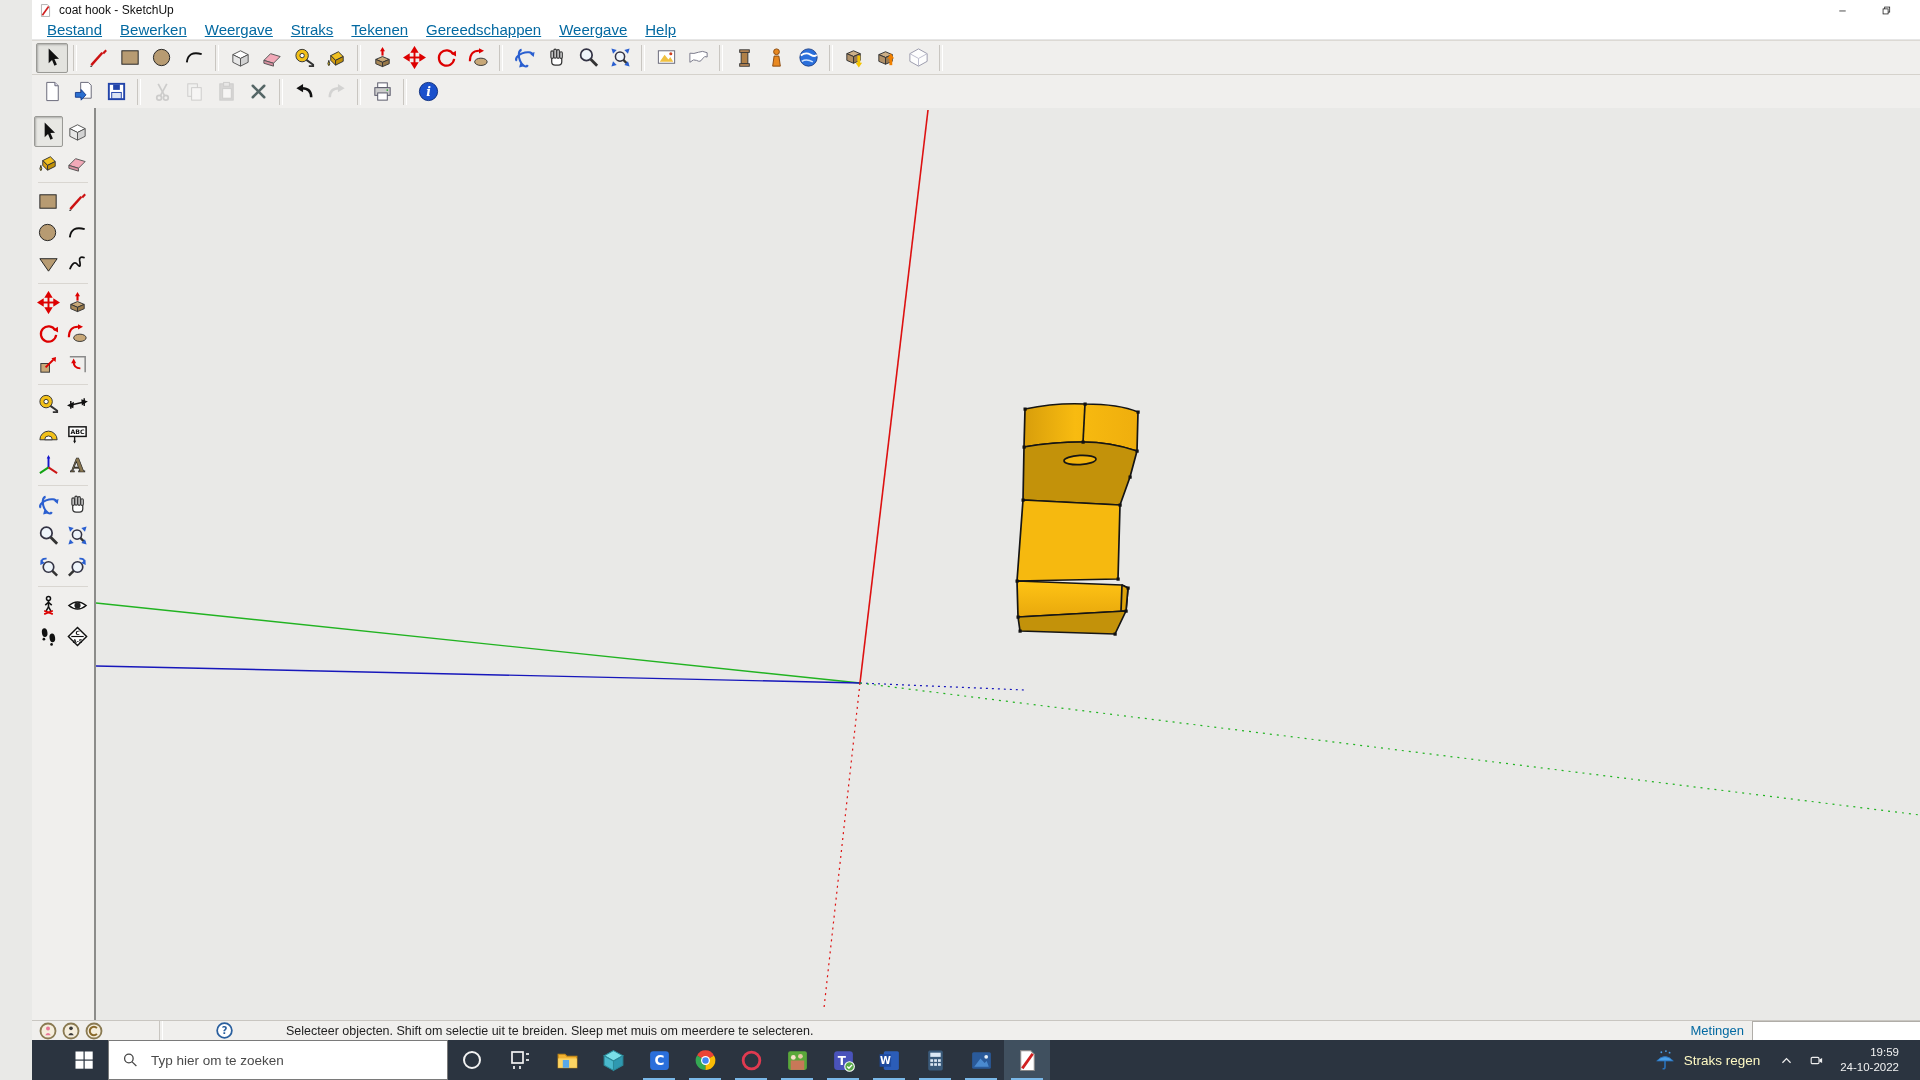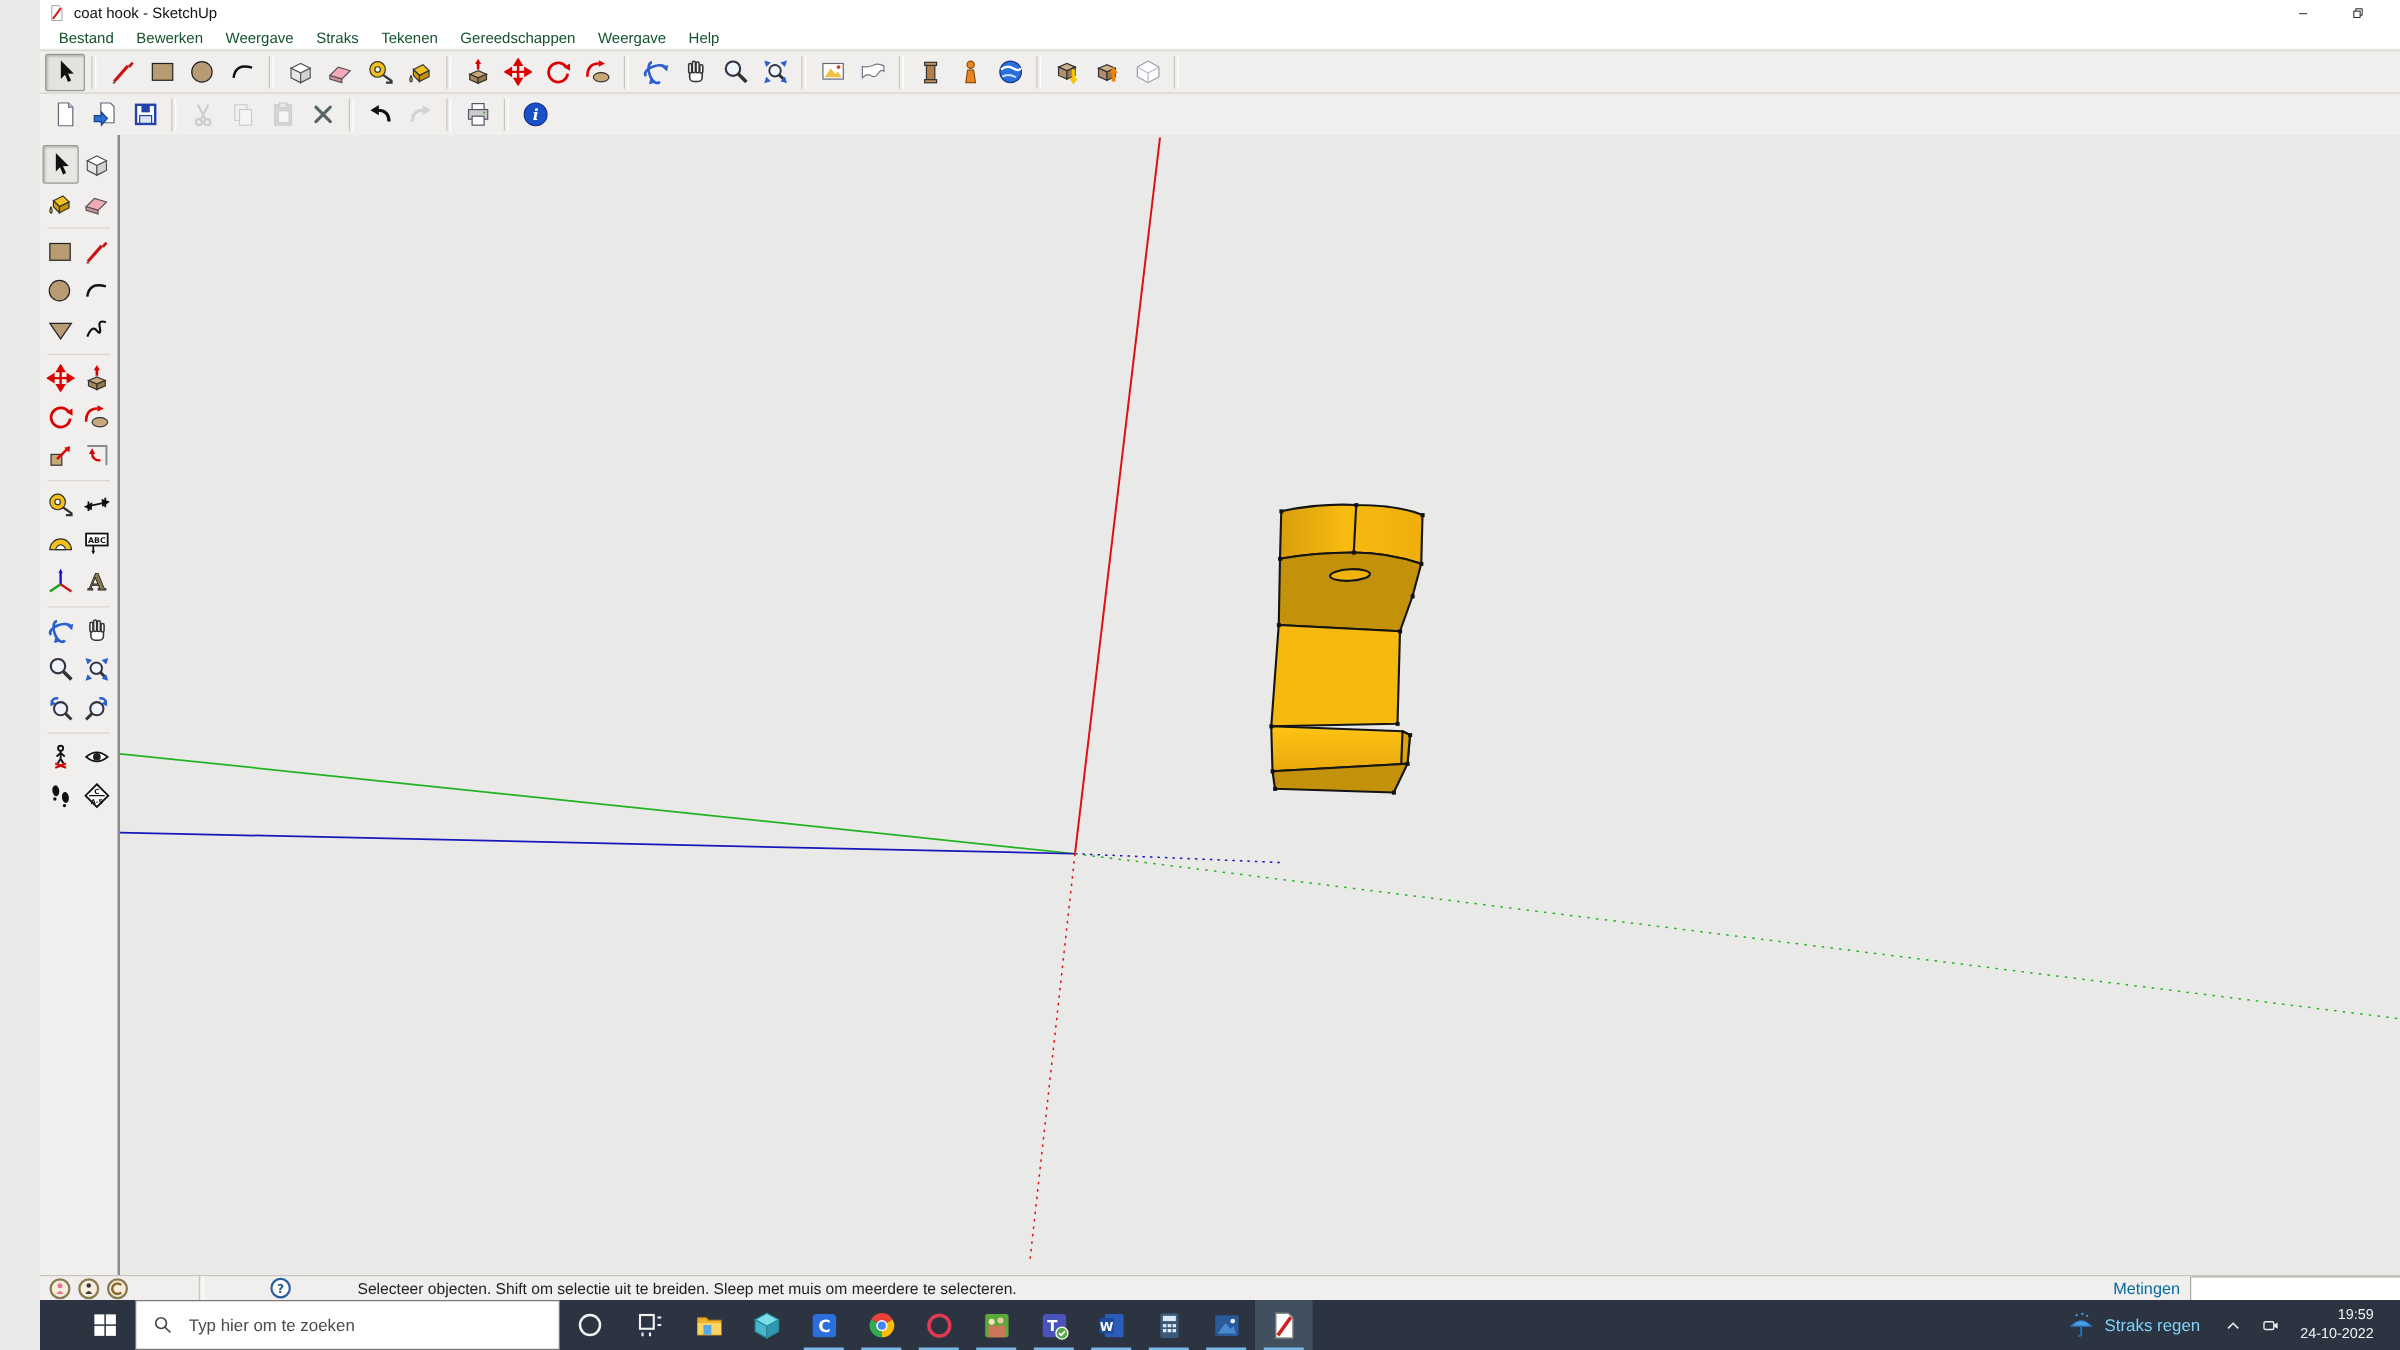--- a/index.html
+++ b/index.html
@@ -7,21 +7,21 @@
   .window{width:1920px;height:1080px;display:flex;flex-direction:column;margin-left:32px;}
   
   .titlebar{height:20px;background:#ffffff;display:flex;align-items:center;padding-left:6px;flex:0 0 auto;}
   .titlebar .appicon{width:15px;height:15px;margin-right:6px;}
   .titlebar .title{font-size:12px;color:#111;}
   .wincontrols{margin-left:auto;display:flex;height:100%;}
   .winbtn{width:44px;height:100%;display:flex;align-items:center;justify-content:center;}
   .winbtn svg{width:11px;height:11px;}
   
   .menubar{height:20px;background:#ffffff;display:flex;align-items:center;padding-left:6px;flex:0 0 auto;border-bottom:1px solid #e6e6e6;box-sizing:border-box;}
-  .mitem{font-size:12px;color:#14532d;padding:0 9px;cursor:default;}
+  .mitem{font-size:15px;color:#0369a1;padding:0 9px;cursor:default;text-decoration:underline;}
   
   .toolbar{height:34px;background:#f0efed;display:flex;align-items:center;padding-left:4px;flex:0 0 auto;border-top:1px solid #dcd9d4;box-sizing:border-box;}
   .toolbar.second{border-top:1px solid #d5d2cc;}
   .tbtn{width:30px;height:28px;display:flex;align-items:center;justify-content:center;border:1px solid transparent;border-radius:2px;}
   .tbtn svg{width:23px;height:23px;}
   .tbtn.pressed{background:#e3e3df;border:1px solid #9a9a96;box-shadow:inset 1px 1px 2px rgba(0,0,0,.25);}
   .tbtn.disabled{opacity:.4;filter:grayscale(1);}
   .tsep{width:2px;height:26px;border-left:1px solid #c9c6c1;border-right:1px solid #ffffff;margin:0 5px;}
   
   .main{flex:1 1 auto;display:flex;min-height:0;}
@@ -52,21 +52,21 @@
   .searchbox svg{width:18px;height:18px;margin-right:10px;flex:0 0 auto;}
   .searchbox input{border:none;outline:none;flex:1;font-size:13.5px;font-family:"Liberation Sans",sans-serif;color:#222;background:transparent;}
   .searchbox input::placeholder{color:#4a4a4a;opacity:1;}
   .appslot{width:46px;display:flex;align-items:center;justify-content:center;position:relative;}
   .appslot svg{width:25px;height:25px;}
   .appslot.running::after{content:"";position:absolute;left:7px;right:7px;bottom:0;height:2.5px;background:#7ab8e8;}
   .appslot.active{background:#40505f;}
   .tray{margin-left:auto;display:flex;align-items:stretch;}
   .weather{display:flex;align-items:center;padding:0 11px;}
   .weather svg{width:22px;height:22px;margin-right:8px;}
-  .wlabel{font-size:13.5px;color:#7dd3fc;}
+  .wlabel{font-size:13.5px;color:#fef9c3;}
   .trayico{width:30px;display:flex;align-items:center;justify-content:center;}
   .trayico svg{width:15px;height:15px;}
   .clock{display:flex;flex-direction:column;align-items:flex-end;justify-content:center;padding:0 9px;font-size:11.5px;line-height:1.3;color:#f2f2f2;}
   .notifslot{width:44px;display:flex;align-items:center;justify-content:center;position:relative;}
   .notifslot svg{width:18px;height:18px;}
   .badge{position:absolute;right:5px;bottom:5px;width:14px;height:14px;border-radius:50%;background:#d9d9d9;
     color:#1a1a1a;font-size:9.5px;display:flex;align-items:center;justify-content:center;border:1px solid #2b3440;}
 </style>
 </head>
 <body>

